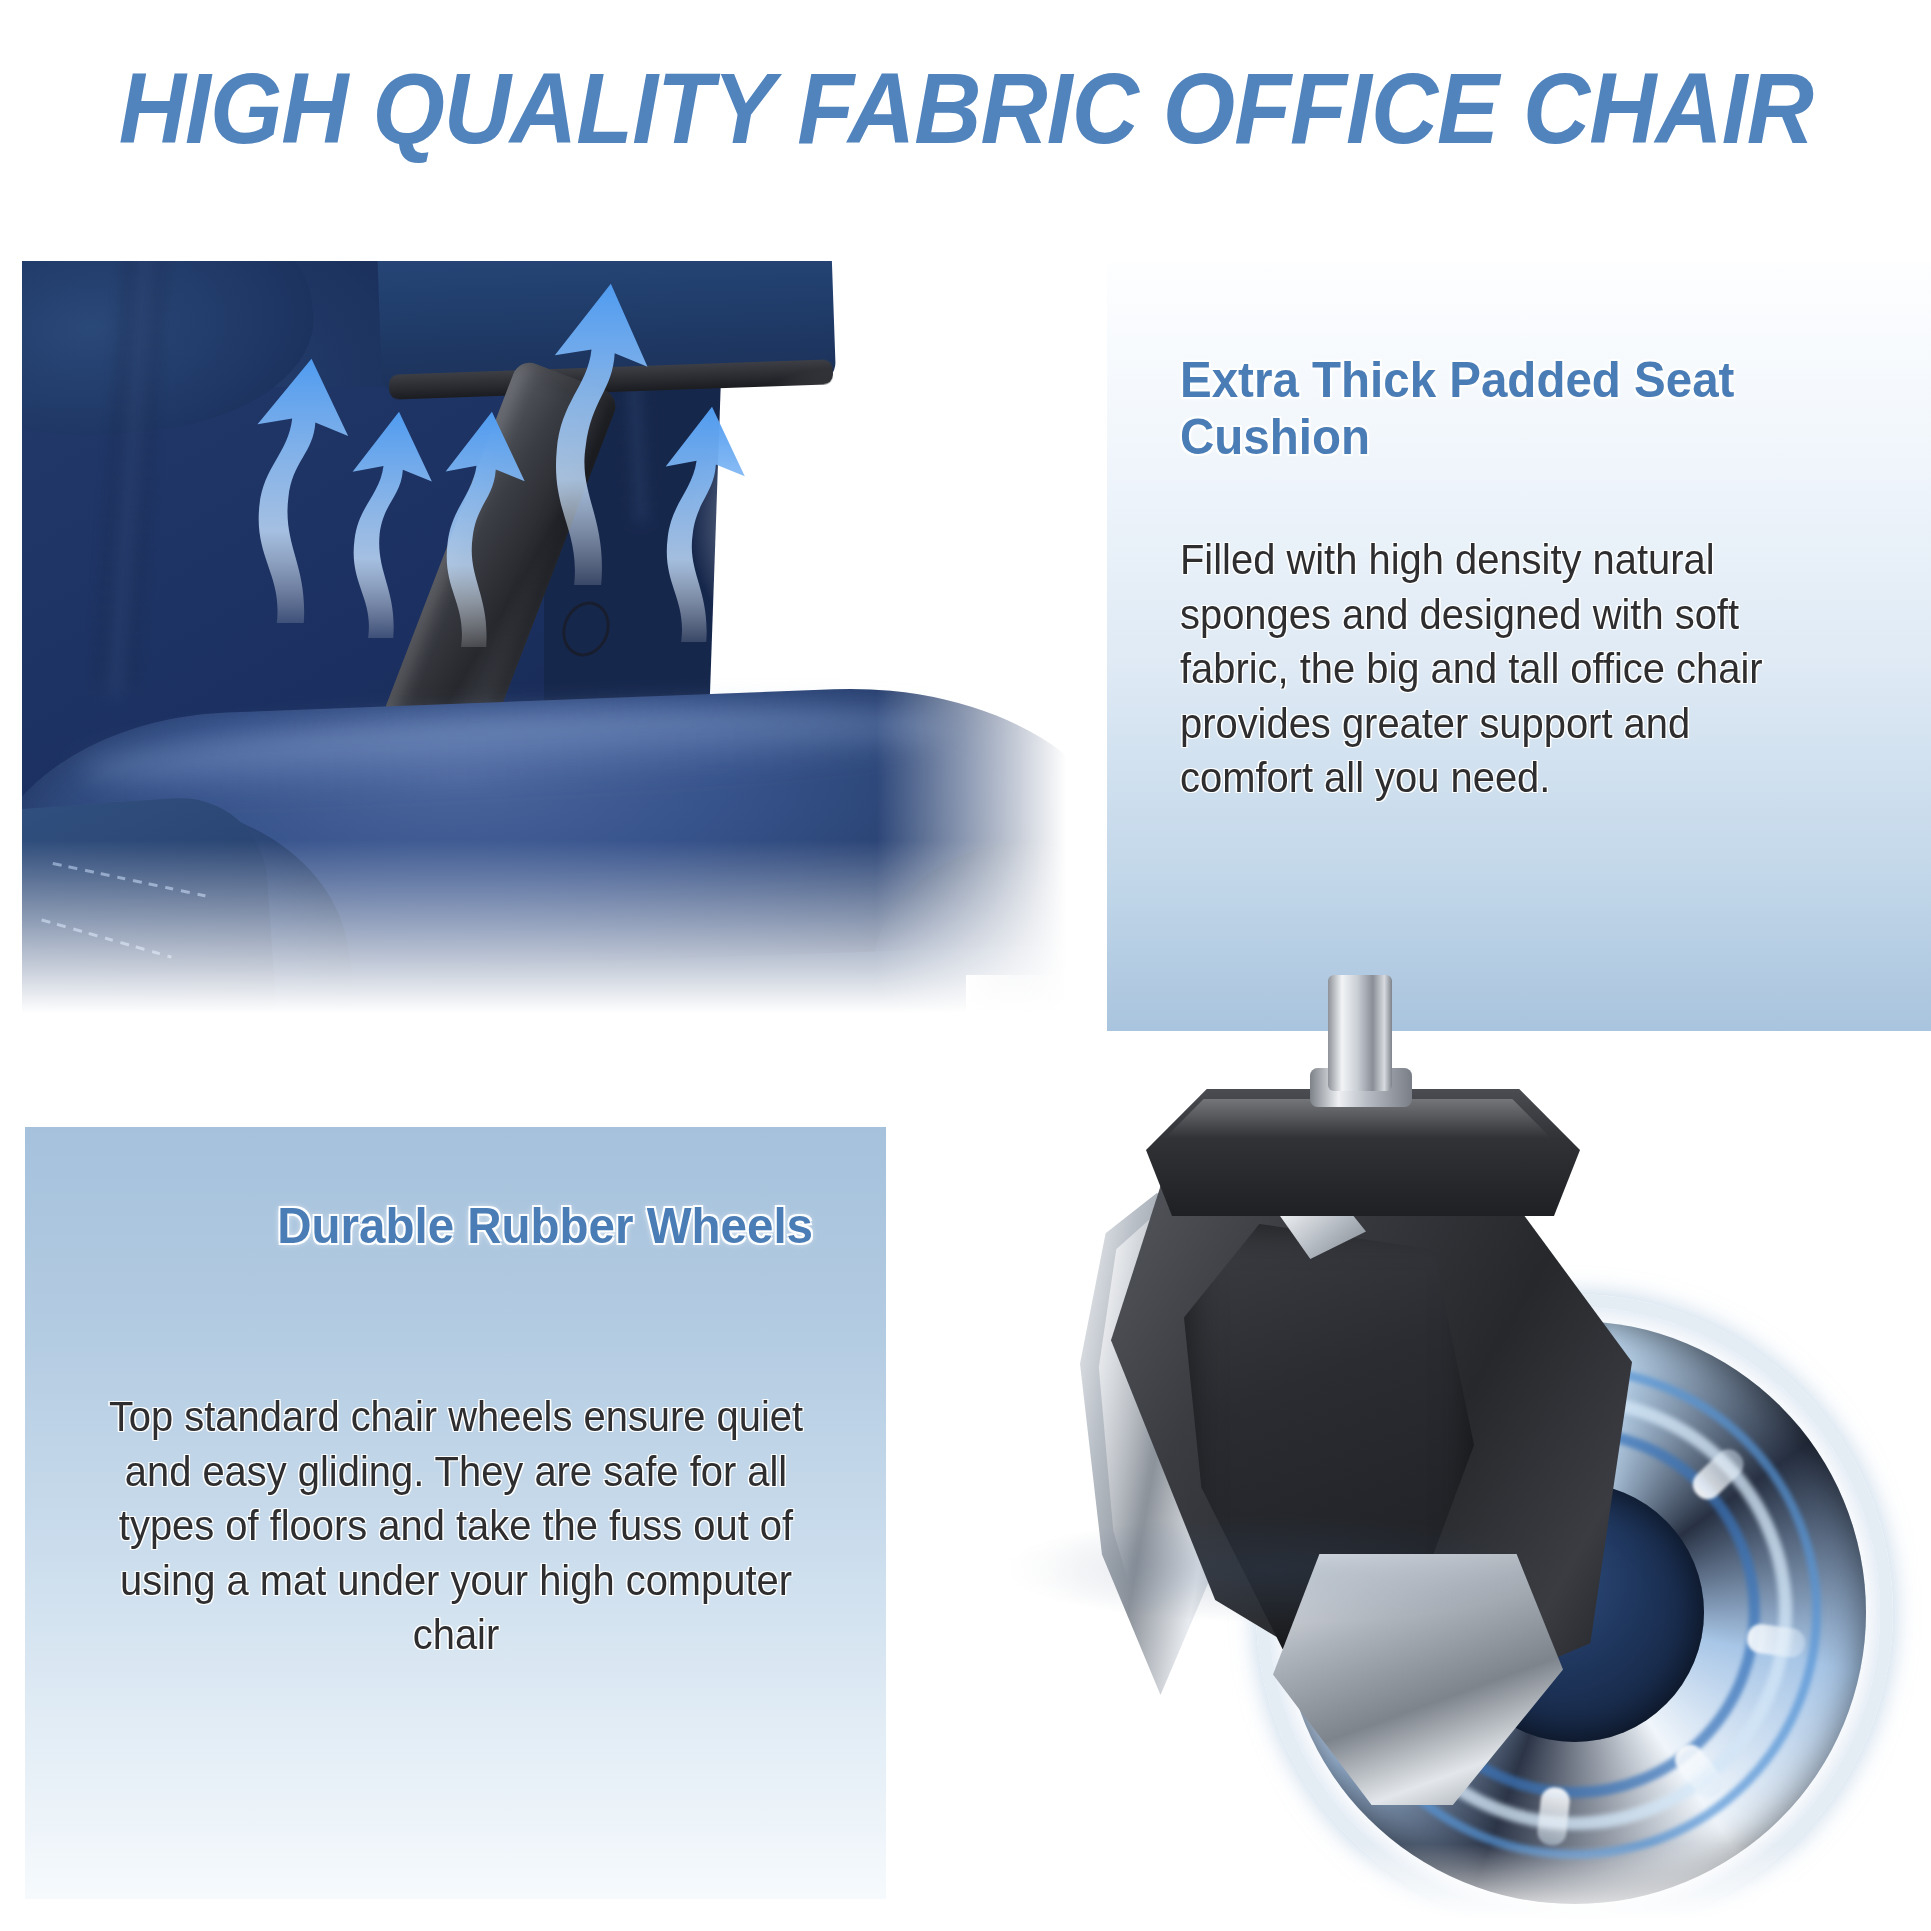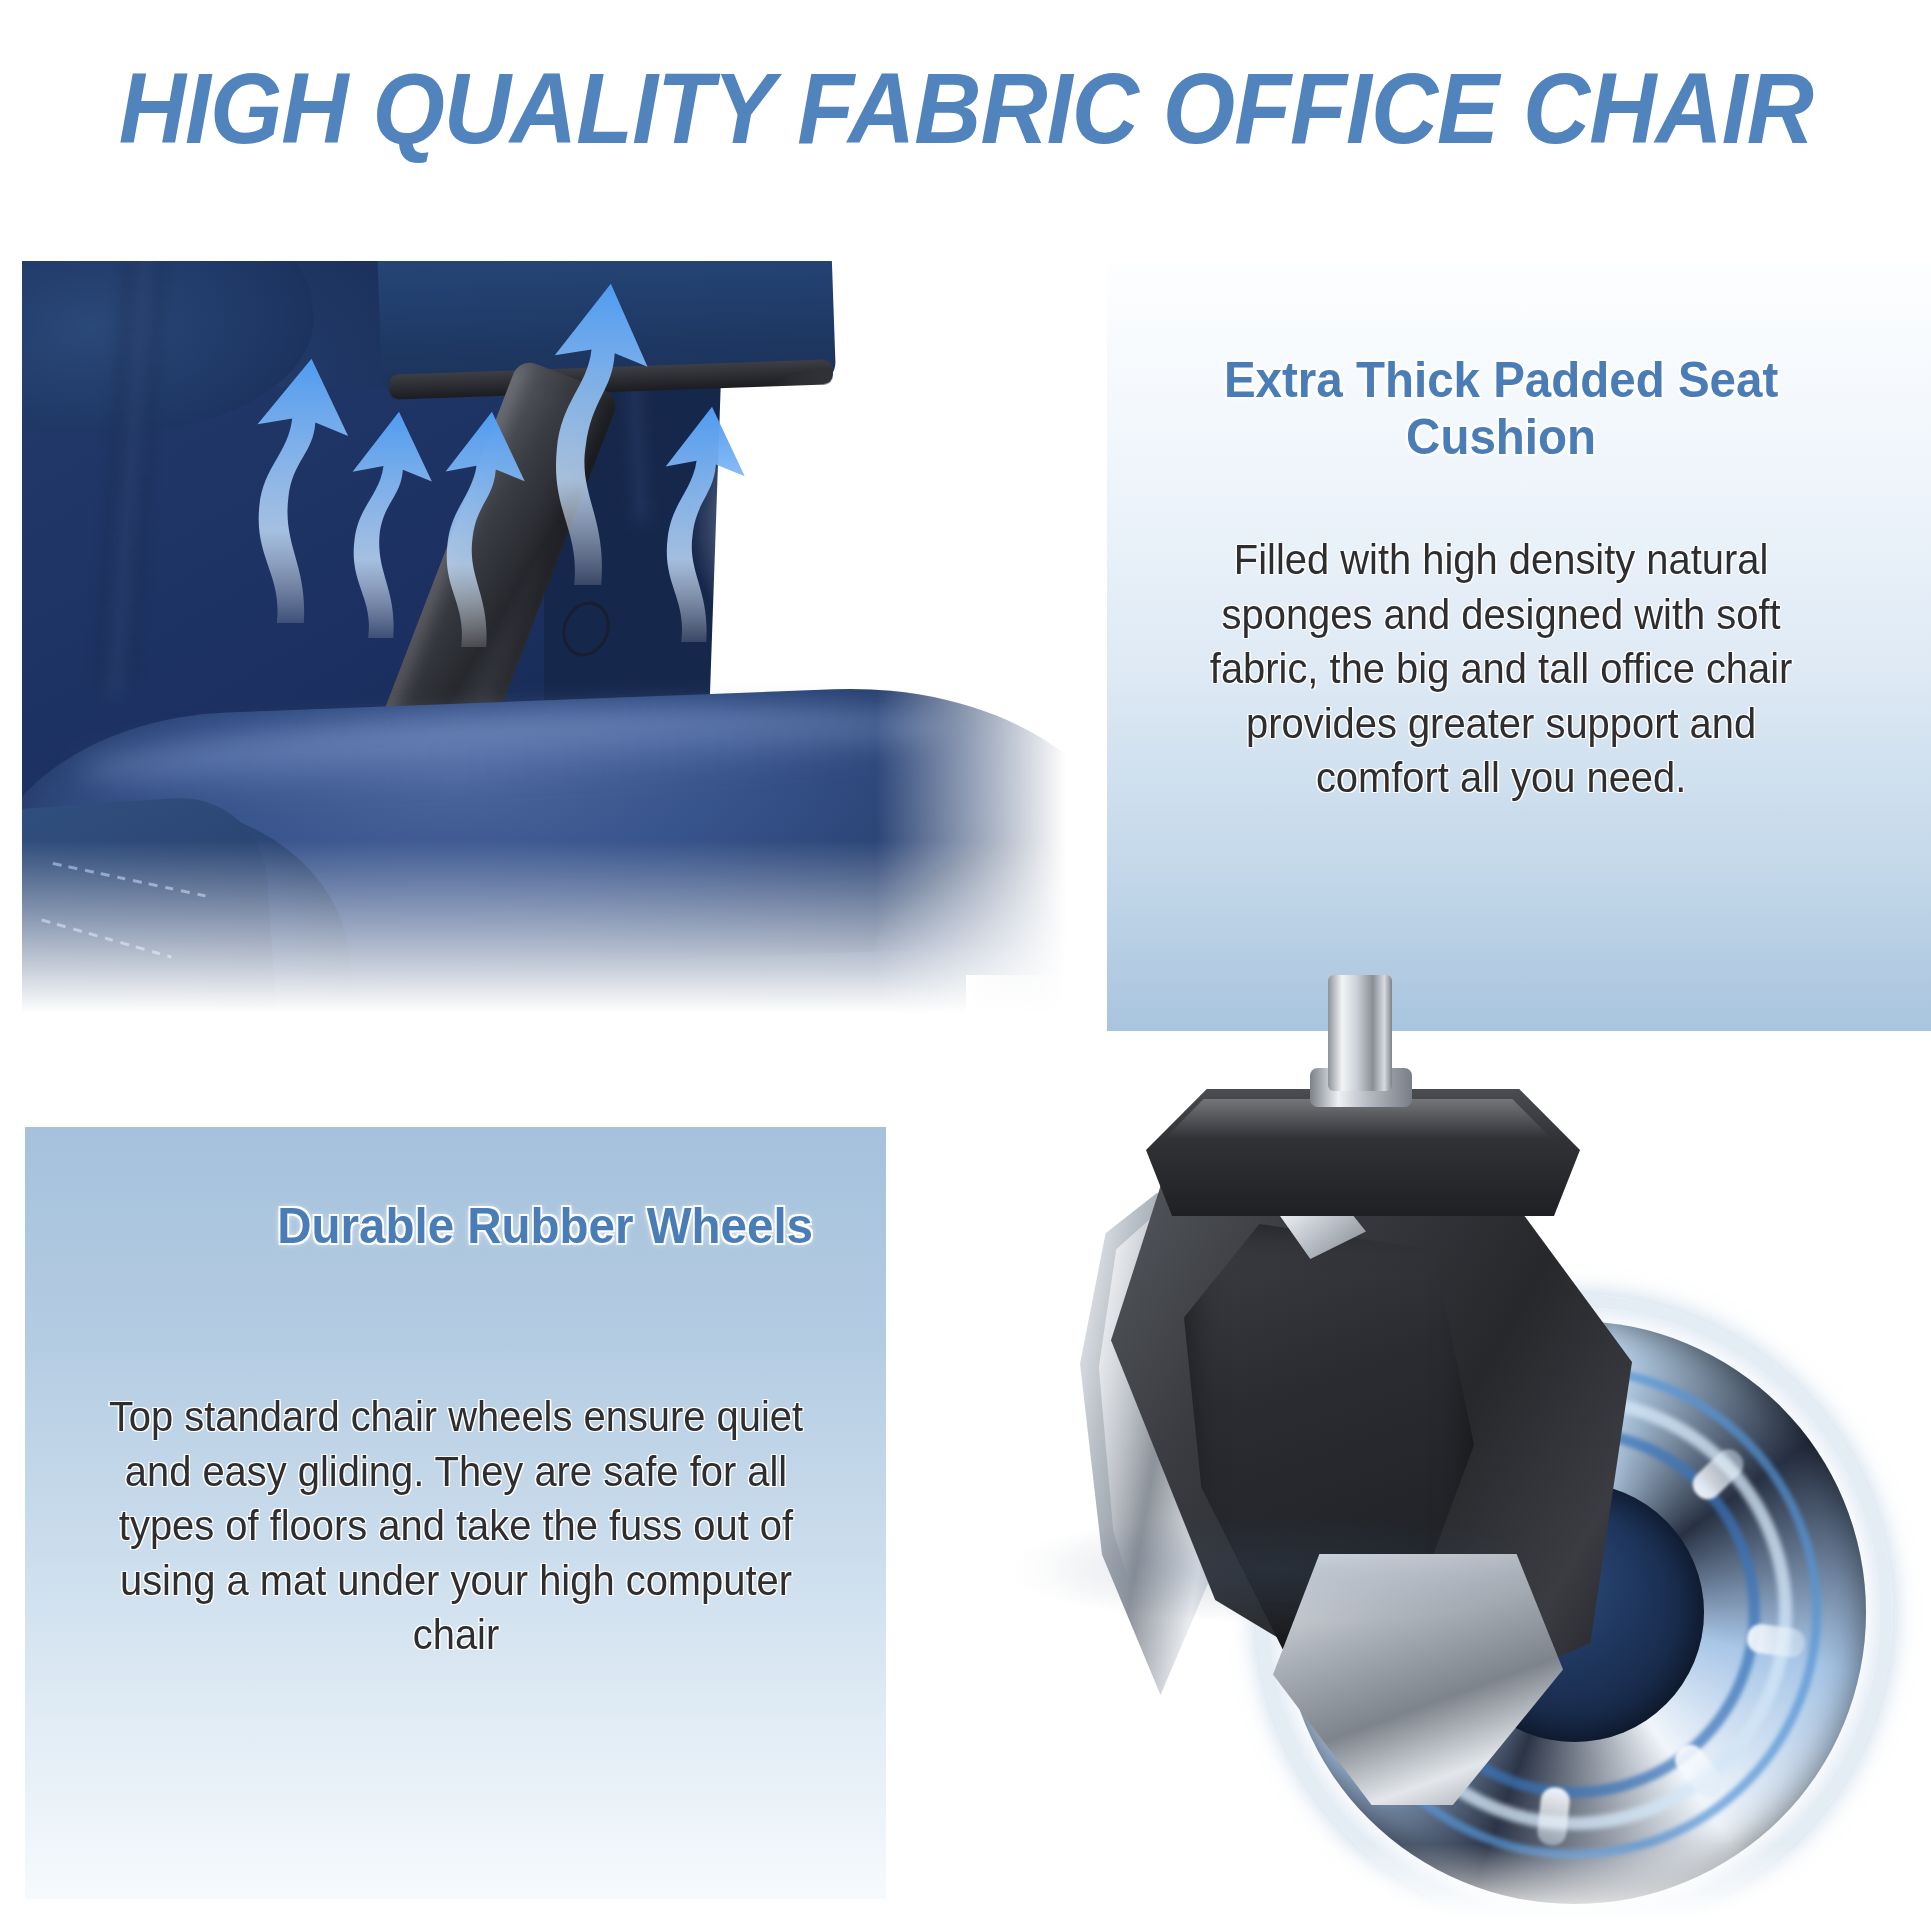--- a/index.html
+++ b/index.html
@@ -172,21 +172,20 @@
   
   .arrow{ position:absolute; }
   .arrow svg{ display:block; }
 
   
   .panel{ position:absolute; }
 
   #panel-cushion{
     left:1107px; top:263px; width:824px; height:768px;
     background:linear-gradient(180deg,#fdfeff 0%, #f2f7fc 22%, #dfeaf5 52%, #c2d7e9 80%, #a9c4de 100%);
-    text-align:center;
   }
   #panel-wheels{
     left:25px; top:1127px; width:861px; height:772px;
     background:linear-gradient(180deg,#a5c1dc 0%, #b4cce2 28%, #cbdded 55%, #e4eef6 80%, #f6fafd 100%);
   }
 
   .panel-heading{
     font-weight:bold; font-size:50px; line-height:1.14;
     color:#4a7cb5;
     text-shadow:

